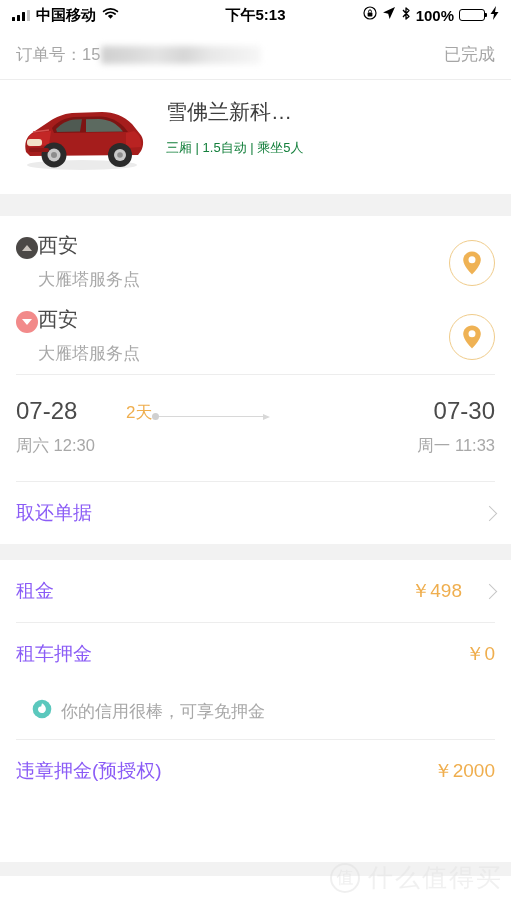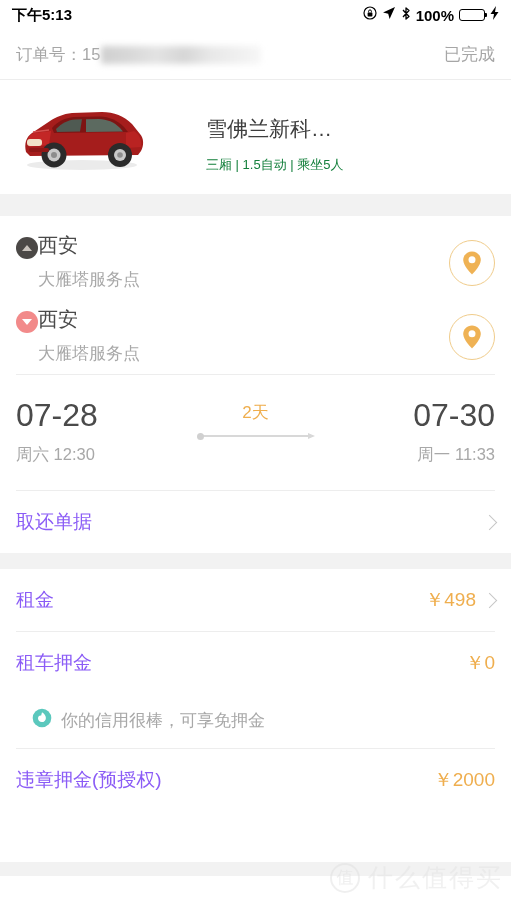--- a/index.html
+++ b/index.html
@@ -58,21 +58,21 @@
   }
   .order-no { font-size:16.5px; color:#a6a6a6; position:relative; display:flex; align-items:center; }
   .blur-mask {
     display:inline-block; width:160px; height:18px; margin-left:1px;
     background:linear-gradient(95deg,#cfcfcf 0%,#d8d8d8 18%,#e3e3e3 35%,#d6d6d6 52%,#e8e8e8 68%,#efefef 84%,#f7f7f7 100%);
     filter:blur(3.2px); border-radius:2px; vertical-align:middle;
   }
   .order-status { font-size:17px; color:#a6a6a6; }
 
   
-  .car-card { display:flex; align-items:flex-end; padding:18px 16px 20px 16px; background:#fff;gap:40px; }
+  .car-card { display:flex; align-items:flex-start; padding:18px 16px 20px 16px; background:#fff; }
   .car-img { width:132px; height:76px; flex-shrink:0; position:relative; }
   .car-info { margin-left:18px; }
   .car-name { font-size:21px; color:#3d3d3d; margin-bottom:13px; }
   .car-spec { font-size:13px; color:#15803d; }
 
   
   .gap { height:22px; background:#f2f2f2; }
   .gap.sm { height:16px; }
 
   
@@ -91,36 +91,36 @@
     width:46px; height:46px; border-radius:50%;
     border:1px solid #f0cc8b; display:flex; align-items:center; justify-content:center;
     background:#fff; cursor:pointer;
   }
   .divider { height:1px; background:#ededed; margin:0 16px; }
 
   
   .date-block { background:#fff; padding:22px 16px 24px 16px; display:flex; align-items:flex-start; justify-content:space-between; }
   .date-col { min-width:110px; }
   .date-col.right { text-align:right; }
-  .date-main { font-size:32px; color:#4a4a4a; margin-bottom:10px; }
+  .date-main { font-size:24px; color:#4a4a4a; margin-bottom:10px; }
   .date-sub { font-size:16.5px; color:#a8a8a8; }
-  .dur-col { flex:1; display:flex; flex-direction:column; align-items:center; padding-top:4px; }
+  .dur-col { flex:1; display:flex; flex-direction:row; align-items:center; padding-top:4px; }
   .dur-label { font-size:17px; color:#efae4e; margin-bottom:8px; }
   .dur-line { position:relative; width:118px; height:8px; display:flex; align-items:center; }
   .dur-line .ln { position:absolute; left:4px; right:6px; height:1.3px; background:#d8d8d8; }
   .dur-line .d0 { position:absolute; left:0; width:7px; height:7px; border-radius:50%; background:#d0d0d0; }
   .dur-line .ar { position:absolute; right:0; width:0;height:0;border-top:3.5px solid transparent;border-bottom:3.5px solid transparent;border-left:7px solid #d8d8d8; }
 
   
   .list-row {
     height:62px; background:#fff; display:flex; align-items:center; justify-content:space-between;
     padding:0 16px; cursor:pointer;
   }
   .row-label { font-size:19px; color:#8b5cf6; }
-  .row-right { display:flex; align-items:center; gap:8px; }
+  .row-right { display:flex; align-items:center; gap:22px; }
   .row-val { font-size:19px; color:#efae4e; }
   .chev-r { width:11px; height:11px; border-right:1.8px solid #c6c6c6; border-top:1.8px solid #c6c6c6; transform:rotate(45deg); }
 
   
   .credit-row { background:#fff; display:flex; align-items:center; padding:14px 16px 16px 32px; gap:9px; }
   .credit-txt { font-size:17px; color:#a8a8a8; }
 
   
   .watermark {
     position:absolute; right:8px; bottom:14px; display:flex; align-items:center; gap:8px;
@@ -133,20 +133,36 @@
   }
   .wm-text { font-size:25px; color:#e3e3e3; letter-spacing:2px; }
   .bottom-bar { position:absolute; left:0; right:0; bottom:32px; height:14px; background:#f2f2f2; }
 </style>
 </head>
 <body>
 
 <div id="app">
 
   <div class="statusbar">
+    <div class="sb-left">
+      <span class="bars">
+          <i></i>
+          <i></i>
+          <i></i>
+          <i></i>
+        </span>
+      <span class="carrier">中国移动</span>
+      <span>
+        <svg width="17" height="13" viewBox="0 0 17 13">
+          <path d="M8.5 11.8 L5.9 8.9 a4.1 4.1 0 0 1 5.2 0 Z" fill="#000"></path>
+          <path d="M3.9 7.0 a7.3 7.3 0 0 1 9.2 0" stroke="#000" stroke-width="1.7" fill="none" stroke-linecap="round"></path>
+          <path d="M1.6 4.4 a10.9 10.9 0 0 1 13.8 0" stroke="#000" stroke-width="1.7" fill="none" stroke-linecap="round"></path>
+        </svg>
+      </span>
+    </div>
     <div class="sb-center">
       <span class="sb-time">下午5:13</span>
     </div>
     <div class="sb-right">
       <span>
         <svg width="14" height="14" viewBox="0 0 14 14">
           <circle cx="7" cy="7" r="6" stroke="#000" stroke-width="1.2" fill="none"></circle>
           <rect x="4.6" y="6.4" width="4.8" height="4" rx="0.7" fill="#000"></rect>
           <path d="M5.6 6.4 v-1.1 a1.4 1.4 0 0 1 2.8 0 v1.1" stroke="#000" stroke-width="1" fill="none"></path>
         </svg>

